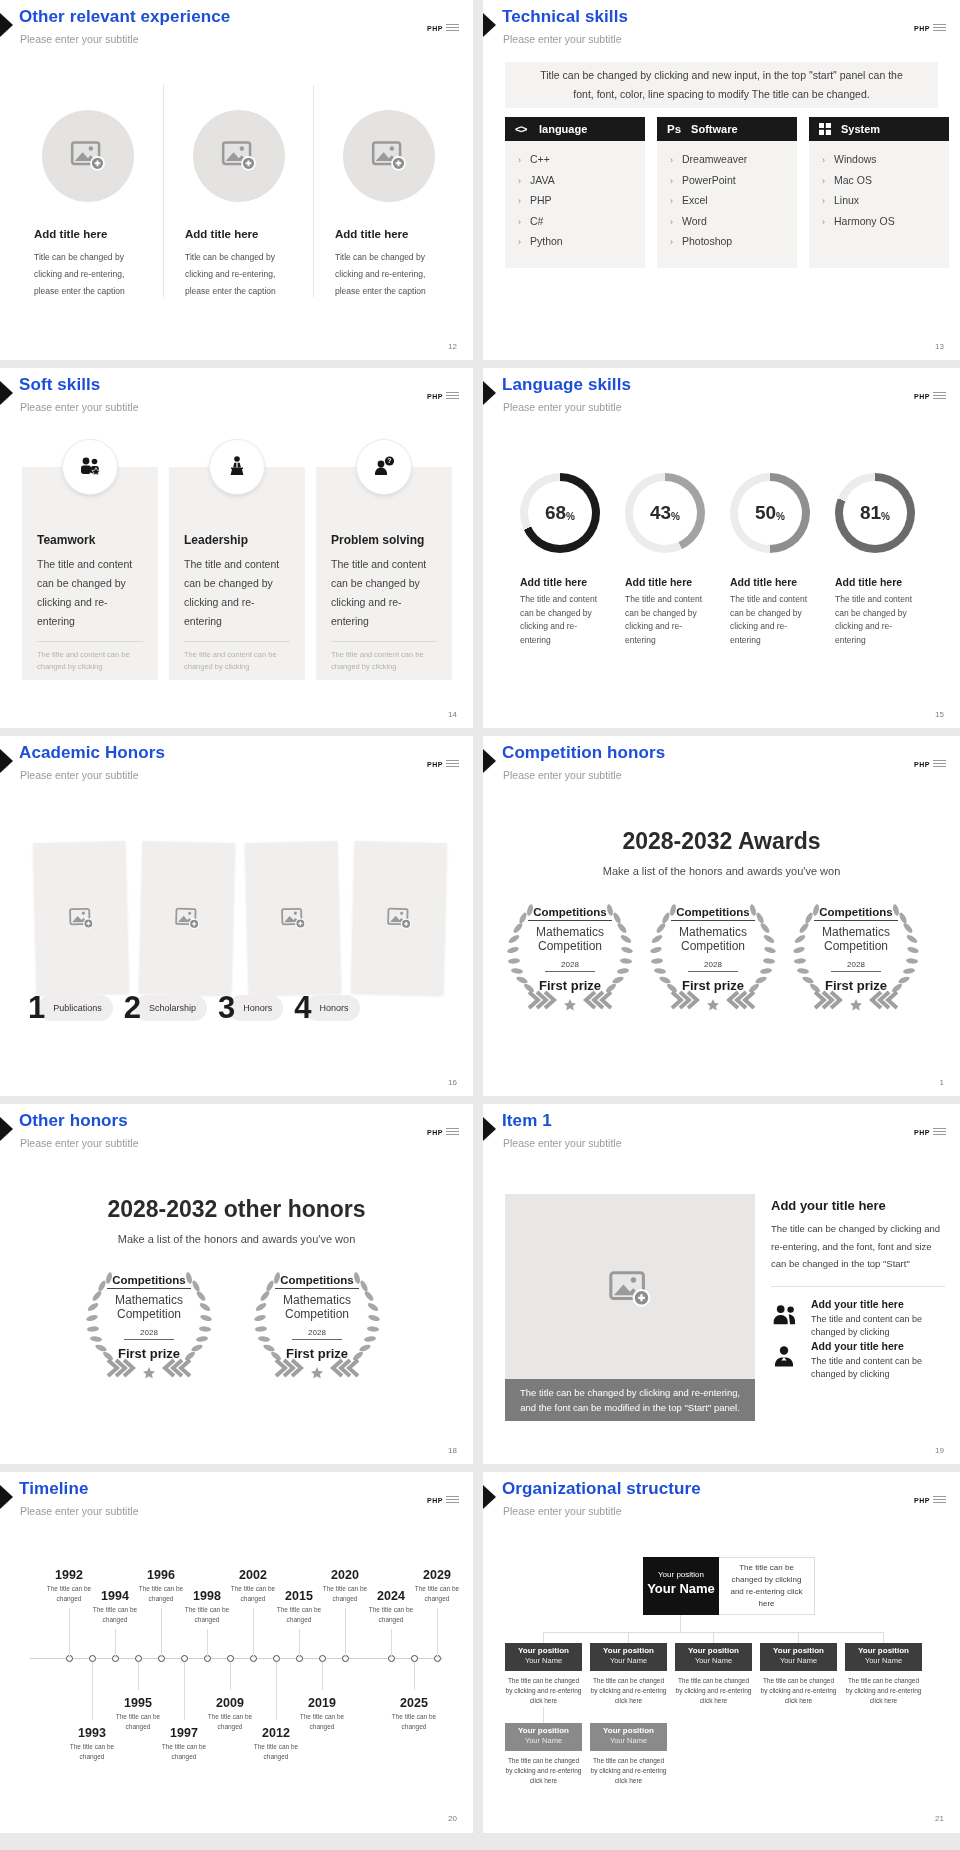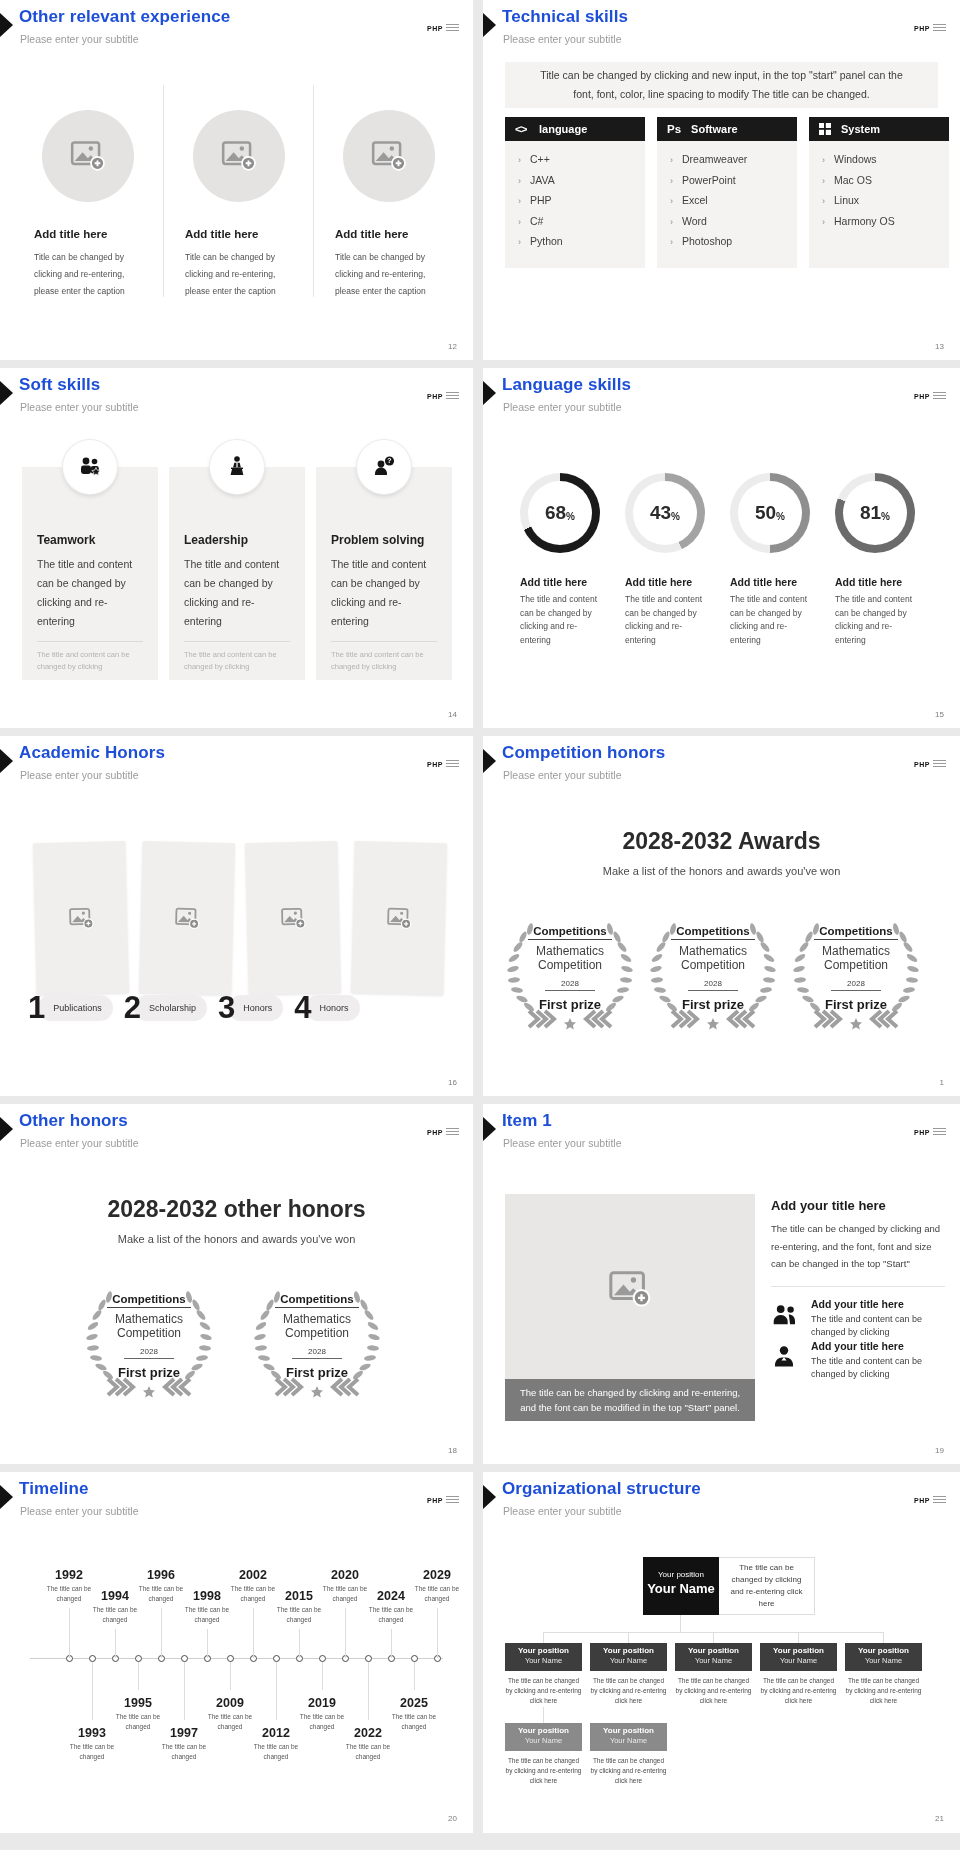--- a/index.html
+++ b/index.html
@@ -64,21 +64,21 @@
   .pol{width:92px;height:152px;background:#f1efee;box-shadow:0 1px 3px rgba(0,0,0,.10);display:flex;align-items:center;justify-content:center;}
   .pol:nth-child(even){transform:rotate(1.4deg);}
   .pol:nth-child(odd){transform:rotate(-1.4deg);}
   .badges{position:absolute;left:28px;top:254px;display:flex;gap:11px;align-items:center;}
   .bdg{display:flex;align-items:center;}
   .bnum{font-size:31px;font-weight:800;color:#1d1d1d;position:relative;z-index:1;}
   .bpill{background:#efeded;border-radius:14px;font-size:9px;color:#333;padding:8px 11px 8px 15px;margin-left:-7px;white-space:nowrap;}
   
   .h2{position:absolute;left:0;right:0;top:92px;margin:0;text-align:center;font-size:23px;font-weight:bold;color:#2b2b2b;}
   .hsub{position:absolute;left:0;right:0;top:129px;text-align:center;font-size:11px;color:#4a4a4a;}
-  .wreaths{position:absolute;top:183px;display:flex;align-items:flex-end;}
+  .wreaths{position:absolute;top:164px;display:flex;align-items:flex-end;}
   .w3{left:22px;gap:13px;}
   .w2{left:84px;gap:38px;}
   .wreath{width:130px;height:112px;position:relative;text-align:center;}
   .branch{position:absolute;top:2px;width:32px;height:96px;}
   .br-l{left:-1px;}
   .br-r{right:-1px;transform:scaleX(-1);}
   .w-title{display:inline-block;margin-top:6px;font-size:11.5px;font-weight:bold;color:#1c1c1c;border-bottom:1px solid #444;padding:0 5px 2px;}
   .w-line1{margin-top:4px;font-size:12px;color:#3f3f3f;}
   .w-year{display:inline-block;font-size:8px;color:#3f3f3f;border-bottom:1px solid #666;padding:0 16px 2px;}
   .w-prize{position:relative;z-index:1;margin-top:6px;font-size:13px;font-weight:bold;color:#1c1c1c;}
@@ -685,26 +685,20 @@
           <span class="stem"></span>
           <div class="yr">2019</div>
           <div class="tx">The title can be changed</div>
         </div>
         <div class="ev tf" style="--i: 13;">
           <span class="dot"></span>
           <span class="stem"></span>
           <div class="yr">2020</div>
           <div class="tx">The title can be changed</div>
         </div>
-        <div class="ev bf" style="--i: 14;">
-          <span class="dot"></span>
-          <span class="stem"></span>
-          <div class="yr">2022</div>
-          <div class="tx">The title can be changed</div>
-        </div>
         <div class="ev tn" style="--i: 15;">
           <span class="dot"></span>
           <span class="stem"></span>
           <div class="yr">2024</div>
           <div class="tx">The title can be changed</div>
         </div>
         <div class="ev bn" style="--i: 16;">
           <span class="dot"></span>
           <span class="stem"></span>
           <div class="yr">2025</div>

